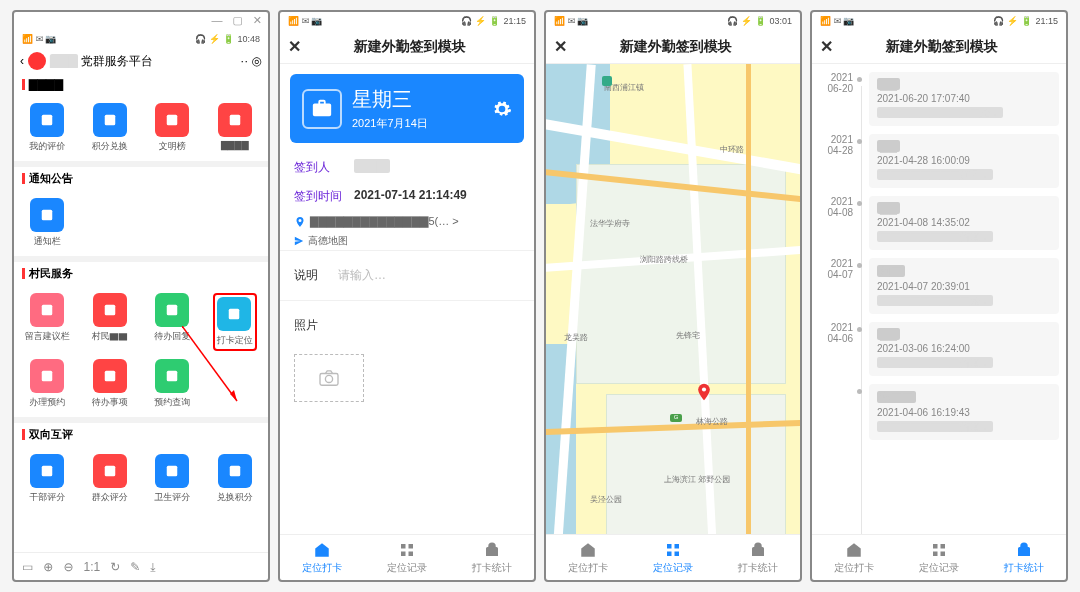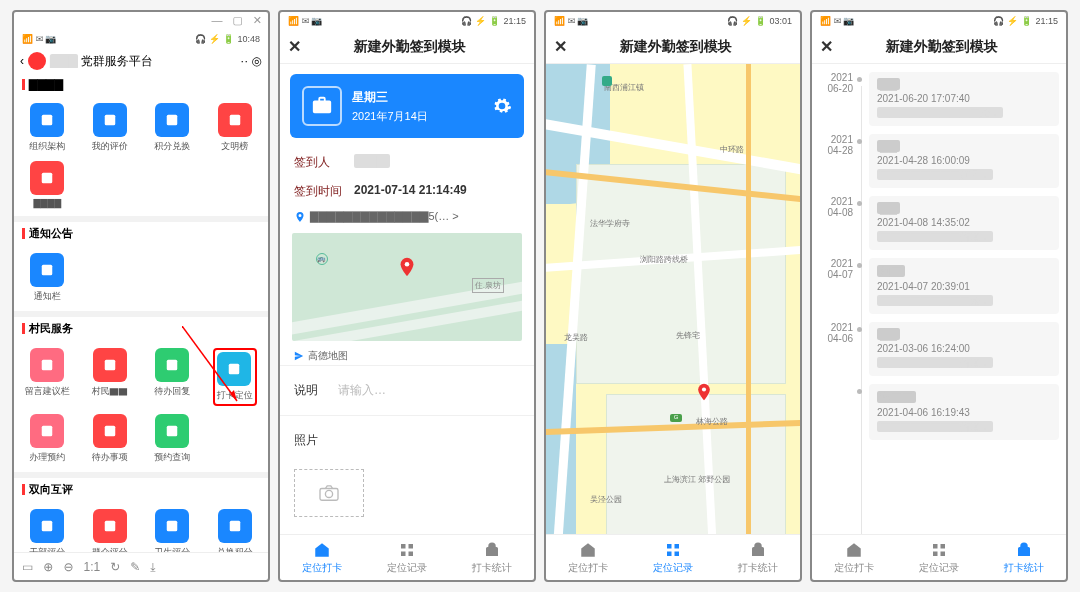--- a/index.html
+++ b/index.html
@@ -27,25 +27,25 @@
   .highlight{border:2px solid red;border-radius:4px;padding:2px}
   .arrow-line{position:absolute;left:168px;top:252px;width:60px;height:80px;pointer-events:none}
   .toolbar-bottom{height:28px;border-top:1px solid #eee;display:flex;align-items:center;gap:10px;padding:0 8px;color:#888;font-size:12px}
 
   
   .s2-body{flex:1;display:flex;flex-direction:column;overflow:hidden}
   .blue-card{margin:10px;background:#1a87ff;border-radius:6px;padding:12px;color:#fff;display:flex;align-items:center;gap:10px}
   .briefcase{width:40px;height:40px;border:2px solid rgba(255,255,255,.7);border-radius:6px;display:flex;align-items:center;justify-content:center}
   .briefcase svg{width:22px;height:22px;fill:#fff}
   .blue-card .txt{flex:1}
-  .blue-card .day{font-size:12px;font-weight:700}
+  .blue-card .day{font-size:20px;font-weight:400}
   .blue-card .date{font-size:11px;margin-top:3px}
   .gear{width:20px;height:20px;fill:#fff}
   .info-row{display:flex;font-size:12px;padding:6px 14px;color:#333}
-  .info-row .lab{width:60px;color:#7f1d1d}
+  .info-row .lab{width:60px;color:#6d28d9}
   .info-row .val{flex:1}
   .info-row .blur{background:#ddd;color:#ddd;border-radius:2px;padding:0 4px}
   .loc-row{display:flex;align-items:center;font-size:11px;padding:4px 14px;color:#666}
   .loc-row svg{width:12px;height:12px;fill:#1a87ff;margin-right:4px}
   .mini-map{margin:6px 12px;height:108px;background:#cfe7d6;position:relative;border-radius:2px;overflow:hidden}
   .mini-map .pin{position:absolute;left:50%;top:45%;transform:translate(-50%,-100%)}
   .mini-map .pin svg{width:22px;height:22px;fill:#e33}
   .mini-map .road1,.mini-map .road2{position:absolute;background:#e9f2ec}
   .mini-map .road1{left:-10%;top:60%;width:140%;height:12px;transform:rotate(-10deg)}
   .mini-map .road2{left:-10%;top:78%;width:140%;height:10px;transform:rotate(-10deg)}
@@ -111,28 +111,20 @@
     <div class="section-title">
         <span>▇▇▇▇</span>
       </div>
     <div class="icon-grid" id="grid0">
         <div class="icon-cell">
           <div class="icon-box" style="background:#1a87ff">
             <svg viewBox="0 0 24 24">
               <rect x="5" y="5" width="14" height="14" rx="2"></rect>
             </svg>
           </div>
-          <div class="icon-label">组织架构</div>
-        </div>
-        <div class="icon-cell">
-          <div class="icon-box" style="background:#1a87ff">
-            <svg viewBox="0 0 24 24">
-              <rect x="5" y="5" width="14" height="14" rx="2"></rect>
-            </svg>
-          </div>
           <div class="icon-label">我的评价</div>
         </div>
         <div class="icon-cell">
           <div class="icon-box" style="background:#1a87ff">
             <svg viewBox="0 0 24 24">
               <rect x="5" y="5" width="14" height="14" rx="2"></rect>
             </svg>
           </div>
           <div class="icon-label">积分兑换</div>
         </div>
@@ -321,30 +313,20 @@
     </div>
     <div class="info-row">
       <span class="lab">签到时间</span>
       <span class="val" style="font-weight:600">2021-07-14 21:14:49</span>
     </div>
     <div class="loc-row">
       <svg viewBox="0 0 24 24">
           <path d="M12 2a7 7 0 017 7c0 5-7 13-7 13S5 14 5 9a7 7 0 017-7zm0 4a3 3 0 100 6 3 3 0 000-6z"></path>
         </svg>
       <span class="blur" style="flex:1">▇▇▇▇▇▇▇▇▇▇▇▇▇▇5(…  &gt;</span>
-    </div>
-    <div class="mini-map">
-      <div class="road1"></div>
-        <div class="road2"></div>
-      <span class="pin"><svg viewBox="0 0 24 24">
-            <path d="M12 2a7 7 0 017 7c0 5-7 13-7 13S5 14 5 9a7 7 0 017-7z"></path>
-            <circle cx="12" cy="9" r="2.5" fill="#fff"></circle>
-          </svg></span>
-      <span style="position:absolute;right:18px;top:42%;font-size:8px;color:#888;border:1px solid #aaa;padding:1px 2px">住.泉坊</span>
-      <span style="position:absolute;left:24px;top:20px;width:12px;height:12px;border-radius:50%;border:1px solid #5b9;display:flex;align-items:center;justify-content:center;font-size:7px;color:#5b9">🚌</span>
     </div>
     <div class="map-attr">
       <svg viewBox="0 0 24 24">
           <path d="M2 22l20-10L2 2v8l14 2-14 2z"></path>
         </svg>
       <span>高德地图</span>
     </div>
     <div class="field-row">
       <span class="lab">说明</span>
       <span class="ph">请输入…</span>

